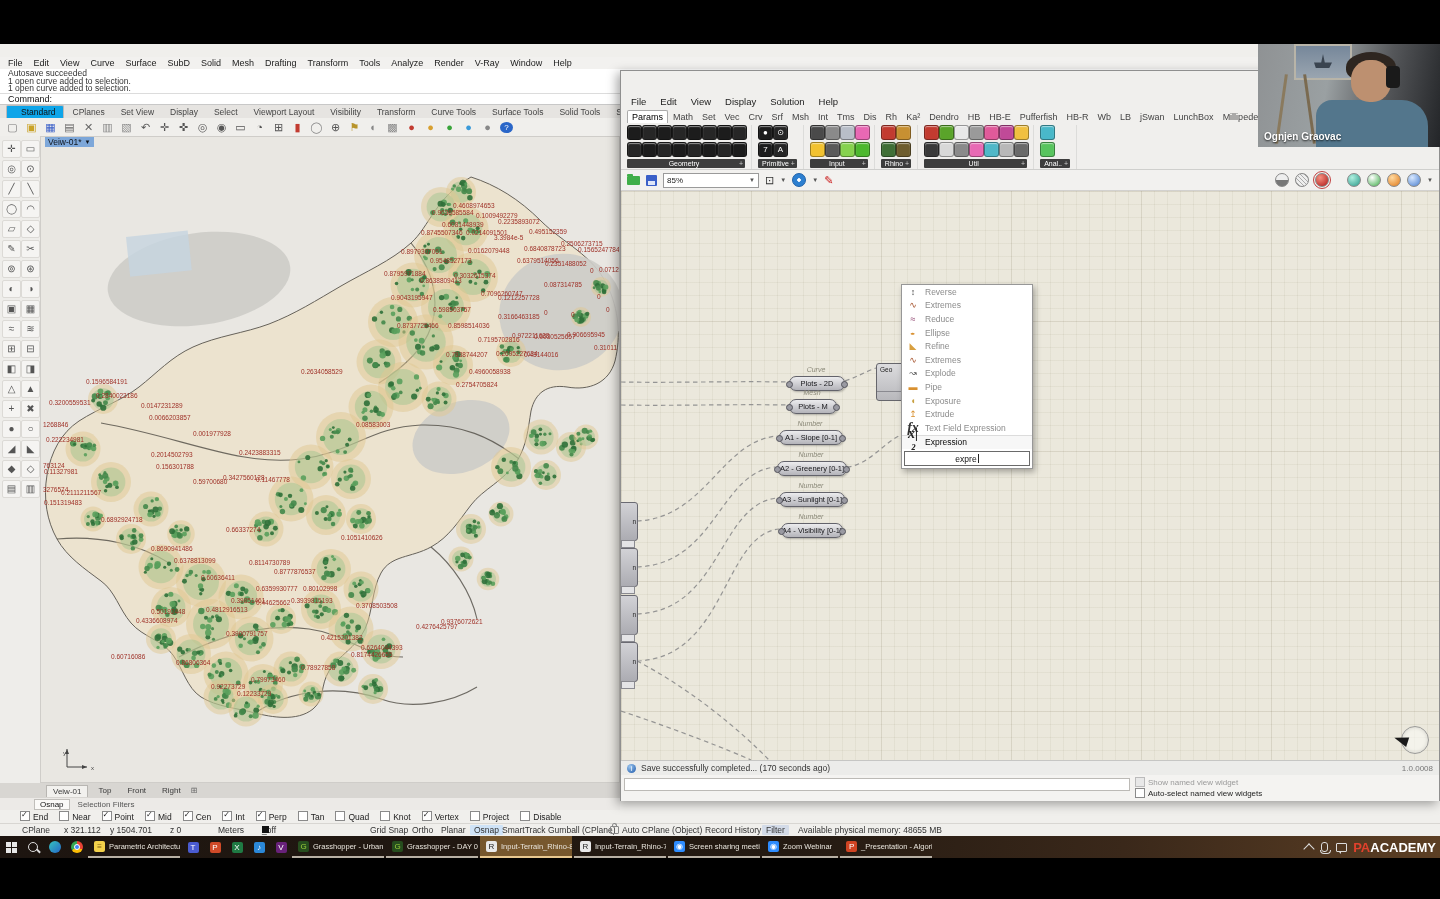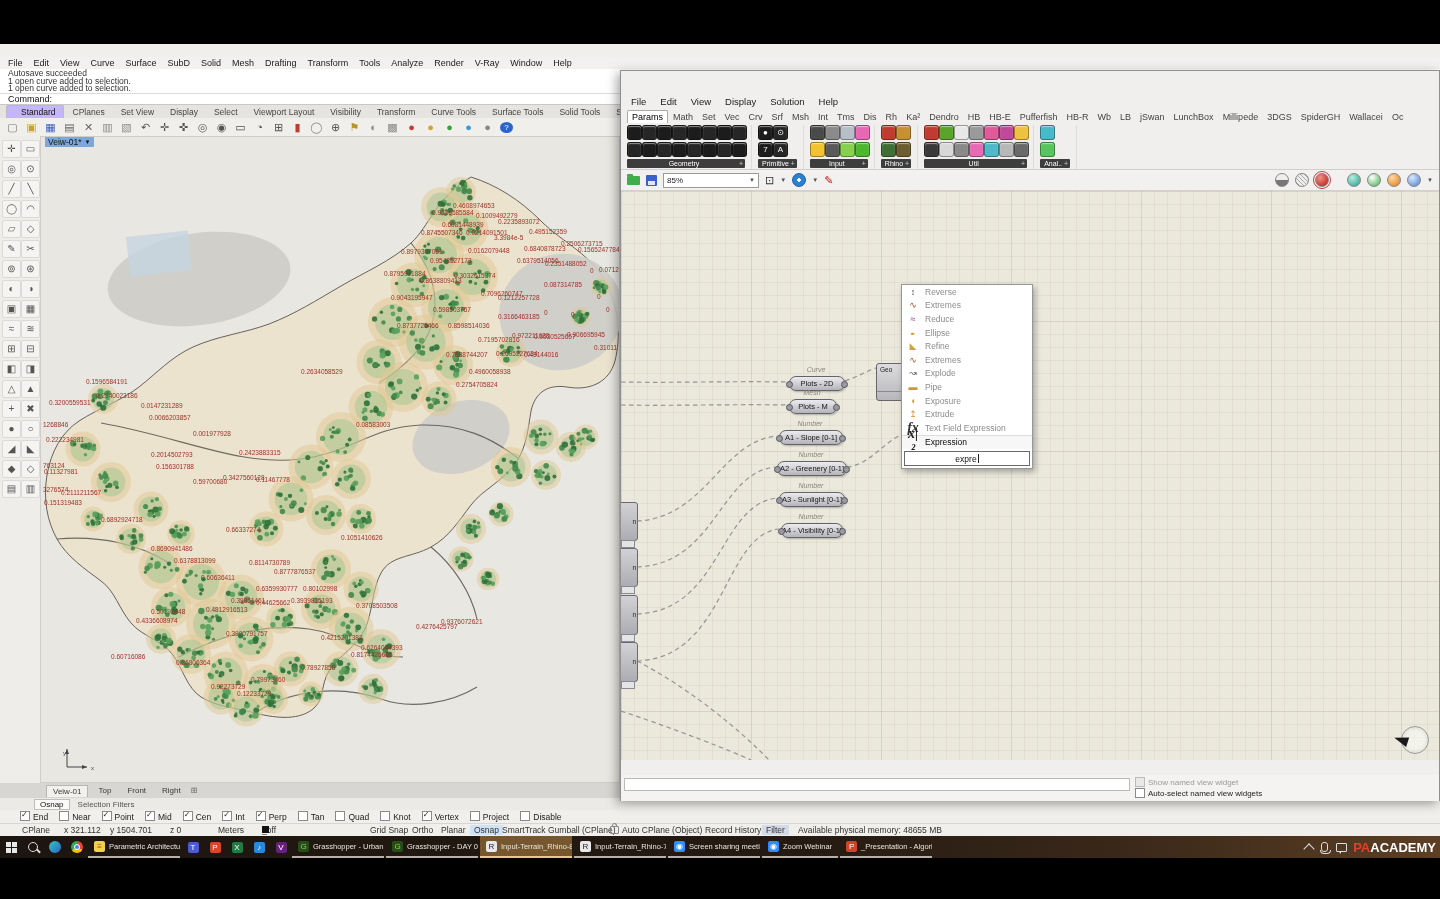--- a/index.html
+++ b/index.html
@@ -13,21 +13,21 @@
   .r-menu{position:absolute;left:0;top:13px;width:1440px;height:12px;background:#f2f1ef;display:flex;align-items:center;
     gap:11px;padding-left:8px;font-size:9px;color:#222;}
   .r-hist{position:absolute;left:0;top:25px;width:1440px;height:24px;background:#fff;font-size:8.5px;color:#333;
     padding:1px 0 0 8px;line-height:7.5px;box-sizing:border-box;}
   .r-hist div{height:7.5px;}
   .r-cmd{position:absolute;left:0;top:49px;width:1440px;height:12px;background:#fff;border-top:1px solid #dcdcdc;
     border-bottom:1px solid #c8c8c8;font-size:9px;color:#111;padding-left:8px;display:flex;align-items:center;box-sizing:border-box;}
   .r-tabs{position:absolute;left:0;top:61px;width:1440px;height:13px;background:#e6e4e1;display:flex;align-items:flex-end;
     gap:2px;padding-left:6px;font-size:8.5px;color:#444;}
   .r-tab{padding:1px 7px 1px 7px;}
-  .r-tab.active{background:#c4b5fd;border:1px solid #bbb;border-bottom:none;border-radius:2px 2px 0 0;color:#111;padding-left:14px;}
+  .r-tab.active{background:#0ea5e9;border:1px solid #bbb;border-bottom:none;border-radius:2px 2px 0 0;color:#111;padding-left:14px;}
   .r-icons{position:absolute;left:0;top:74px;width:1440px;height:18px;background:#f0efec;border-bottom:1px solid #d5d3d0;
     display:flex;align-items:center;gap:6px;padding-left:6px;font-size:11px;color:#555;}
   .r-icons span{width:13px;text-align:center;}
   .help-circle{width:11px;height:11px;border-radius:50%;background:#2a66c8;color:#fff;font-size:8px;line-height:11px;text-align:center;}
   .r-side{position:absolute;left:0;top:92px;width:40px;height:662px;background:#eeedea;border-right:1px solid #d5d3d0;
     display:grid;grid-template-columns:17px 17px;gap:2px;justify-content:center;align-content:start;padding-top:4px;}
   .r-side span{width:17px;height:16px;font-size:10px;line-height:16px;text-align:center;color:#555;background:#f5f4f2;
     border:1px solid #dcdad6;border-radius:2px;}
   
   .vp{position:absolute;left:40px;top:92px;width:580px;height:647px;background:#e9e7e2;overflow:hidden;border:1px solid #cfcdc9;box-sizing:border-box;}
@@ -1584,33 +1584,50 @@
           <i>n</i>
         </div>
         <div class="slab" style="left: -3px; top: 404px; height: 38px;">
           <i>n</i>
         </div>
         <div class="slab" style="left: -3px; top: 451px; height: 38px;">
           <i>n</i>
         </div>
       </div>
 
+    <div class="g-status">
+      <span class="info-dot">i</span>
+      <span>Save successfully completed... (170 seconds ago)</span>
+      <span class="ver">1.0.0008</span>
+    </div>
     <div class="g-widgets">
       <div class="g-wbox"></div>
       <div class="g-wrow" style="left:514px;top:2px">
         <span class="cb dis"></span>
         <span style="color:#9a9a9a">Show named view widget</span>
       </div>
       <div class="g-wrow" style="left:514px;top:13px">
         <span class="cb"></span>
         <span style="color:#222">Auto-select named view widgets</span>
       </div>
     </div>
   </div>
 
+  <div class="cam">
+    <div class="cam-paint">
+        <span class="cam-ship"></span>
+      </div>
+    <div class="cam-easel"></div>
+    <div class="cam-easel2"></div>
+    <div class="cam-body"></div>
+    <div class="cam-hair"></div>
+    <div class="cam-head"></div>
+    <div class="cam-phone"></div>
+    <div class="cam-name">Ognjen Graovac</div>
+  </div>
 
   <div class="taskbar" id="taskbar">
       <div class="tb-ic">
         <span class="win-logo">
           <b></b>
           <b></b>
           <b></b>
           <b></b>
         </span>
       </div>

